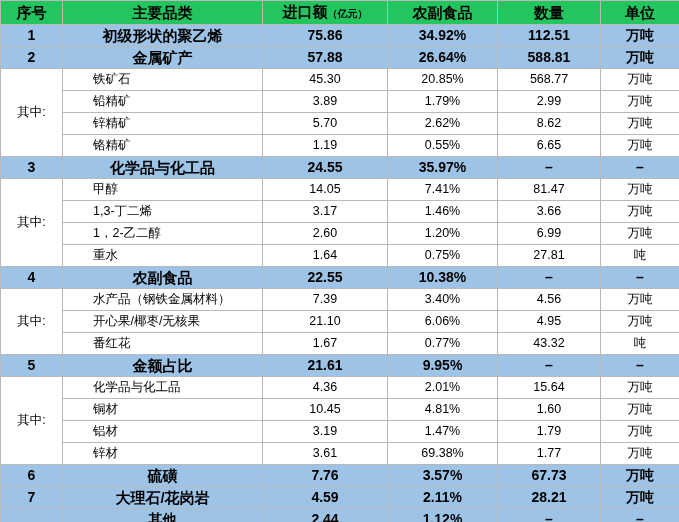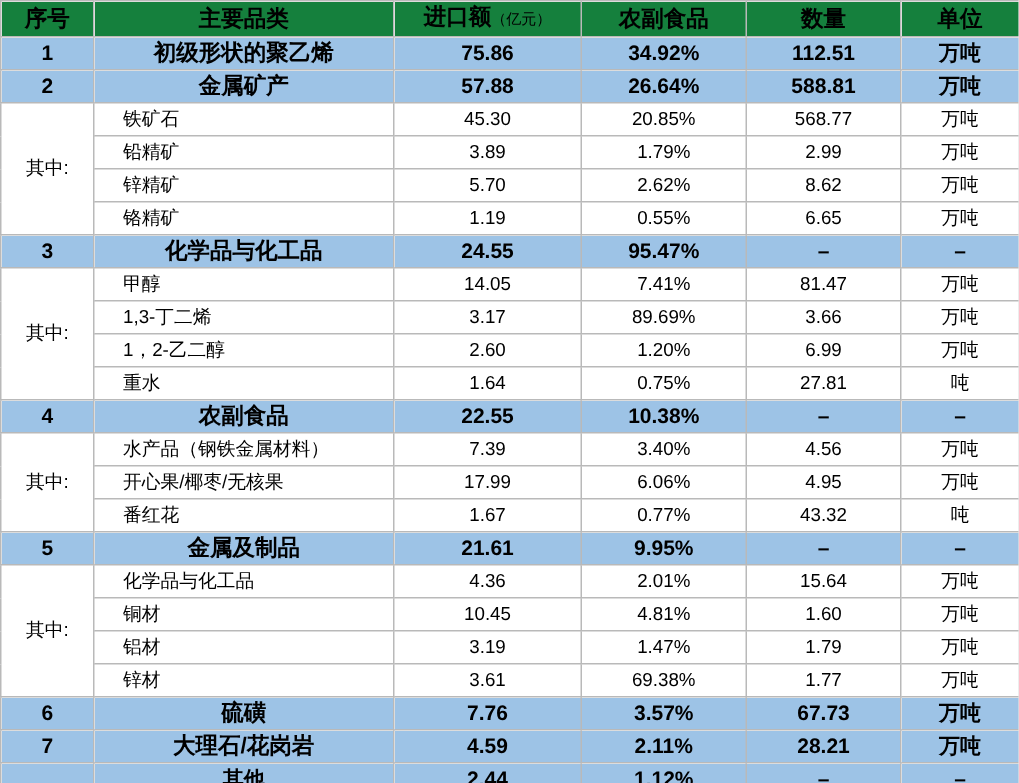--- a/index.html
+++ b/index.html
@@ -42,46 +42,46 @@
     text-align: center;
     vertical-align: middle;
     overflow: hidden;
     white-space: nowrap;
   }
   thead th {
     height: 30px;
     line-height: 30px;
     font-size: 15px;
     font-weight: bold;
-    background: #15803d;
+    background: #22c55e;
     border-top: 2px solid #555;
     border-bottom: 1px solid #808080;
   }
   thead th .unit-note {
     font-size: 10px;
-    font-weight: normal;
+    font-weight: bold;
   }
   tr.major td {
     background: #9dc3e6;
     font-weight: bold;
     font-size: 14px;
   }
   tr.major td.cat {
     font-size: 15px;
   }
   tr.sub td {
     background: #ffffff;
     font-size: 12.5px;
   }
   td.cat {
     text-align: center;
   }
   tr.sub td.cat {
     text-align: left;
-    padding-left: 19px;
+    padding-left: 30px;
   }
   td.rowlabel {
     font-size: 13px;
     background: #ffffff;
   }
   tr.other td {
     background: #9dc3e6;
     font-weight: bold;
     font-size: 14px;
   }
@@ -157,37 +157,37 @@
         <td>1.19</td>
         <td>0.55%</td>
         <td>6.65</td>
         <td>万吨</td>
       </tr>
 
       <tr class="major">
         <td>3</td>
         <td class="cat">化学品与化工品</td>
         <td>24.55</td>
-        <td>95.47%</td>
+        <td>35.97%</td>
         <td class="dash">–</td>
         <td class="dash">–</td>
       </tr>
 
       <tr class="sub">
         <td class="rowlabel" rowspan="4">其中:</td>
         <td class="cat">甲醇</td>
         <td>14.05</td>
         <td>7.41%</td>
         <td>81.47</td>
         <td>万吨</td>
       </tr>
       <tr class="sub">
         <td class="cat">1,3-丁二烯</td>
         <td>3.17</td>
-        <td>89.69%</td>
+        <td>1.46%</td>
         <td>3.66</td>
         <td>万吨</td>
       </tr>
       <tr class="sub">
         <td class="cat">1，2-乙二醇</td>
         <td>2.60</td>
         <td>1.20%</td>
         <td>6.99</td>
         <td>万吨</td>
       </tr>
@@ -211,36 +211,36 @@
       <tr class="sub">
         <td class="rowlabel" rowspan="3">其中:</td>
         <td class="cat">水产品（钢铁金属材料）</td>
         <td>7.39</td>
         <td>3.40%</td>
         <td>4.56</td>
         <td>万吨</td>
       </tr>
       <tr class="sub">
         <td class="cat">开心果/椰枣/无核果</td>
-        <td>17.99</td>
+        <td>21.10</td>
         <td>6.06%</td>
         <td>4.95</td>
         <td>万吨</td>
       </tr>
       <tr class="sub">
         <td class="cat">番红花</td>
         <td>1.67</td>
         <td>0.77%</td>
         <td>43.32</td>
         <td>吨</td>
       </tr>
 
       <tr class="major">
         <td>5</td>
-        <td class="cat">金属及制品</td>
+        <td class="cat">金额占比</td>
         <td>21.61</td>
         <td>9.95%</td>
         <td class="dash">–</td>
         <td class="dash">–</td>
       </tr>
 
       <tr class="sub">
         <td class="rowlabel" rowspan="4">其中:</td>
         <td class="cat">化学品与化工品</td>
         <td>4.36</td>

